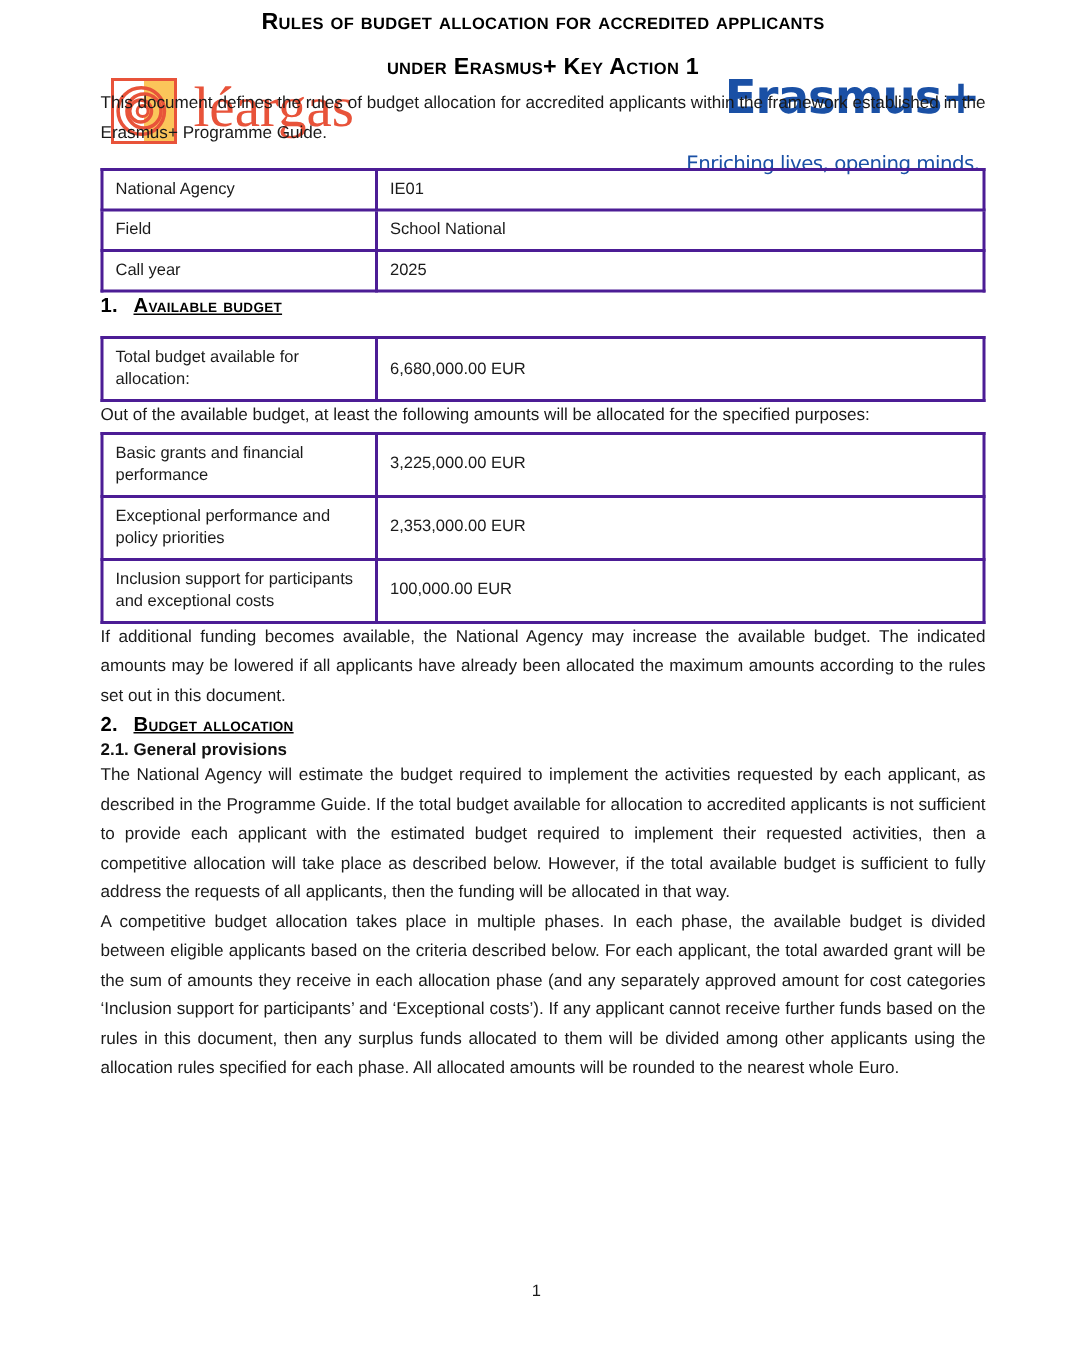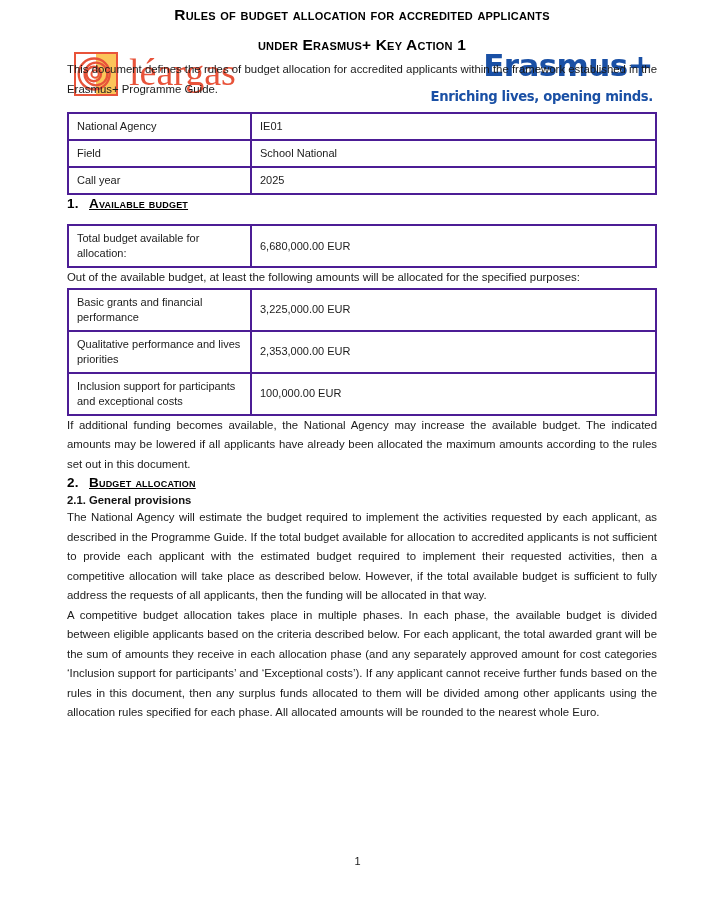--- a/index.html
+++ b/index.html
@@ -81,24 +81,24 @@
     font-size: 31px;
     line-height: 34px;
     font-weight: bold;
     letter-spacing: -0.6px;
     color: #1a50a5;
   }
   .erasmus-tag {
     font-family: "DejaVu Sans", sans-serif;
     font-size: 13.2px;
     line-height: 17px;
-    font-weight: bold;
+    font-weight: normal;
     letter-spacing: -0.35px;
     color: #1a50a5;
-    margin-top: 6px;
+    margin-top: 19px;
   }
 
   
   .content {
     position: absolute;
     left: 67px;
     top: 0;
     width: 590px;
   }
 
@@ -266,21 +266,21 @@
 
     <p class="body-text para-spaced">Out of the available budget, at least the following amounts will be allocated for the specified purposes:</p>
 
     <table class="doc-table table-alloc">
       <tbody>
         <tr>
           <td class="label-col">Basic grants and financial performance</td>
           <td class="value-col">3,225,000.00 EUR</td>
         </tr>
         <tr>
-          <td class="label-col">Qualitative performance and lives priorities</td>
+          <td class="label-col">Exceptional performance and policy priorities</td>
           <td class="value-col">2,353,000.00 EUR</td>
         </tr>
         <tr>
           <td class="label-col">Inclusion support for participants and exceptional costs</td>
           <td class="value-col">100,000.00 EUR</td>
         </tr>
       </tbody>
     </table>
 
     <p class="body-text para-after-table">If additional funding becomes available, the National Agency may increase the available budget. The indicated amounts may be lowered if all applicants have already been allocated the maximum amounts according to the rules set out in this document.</p>

